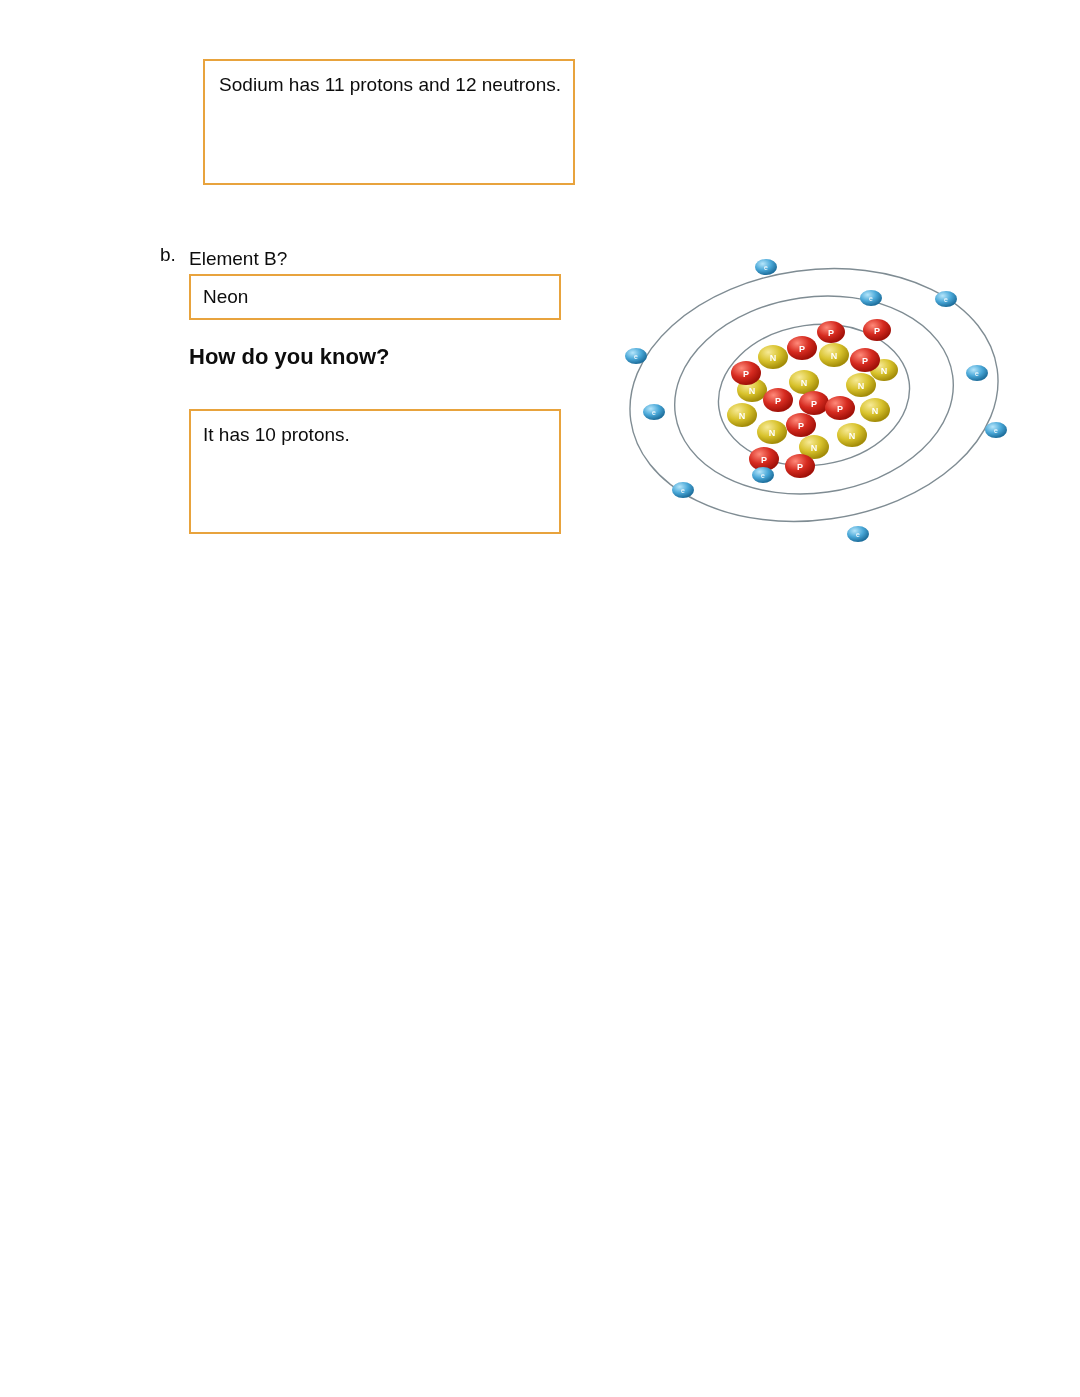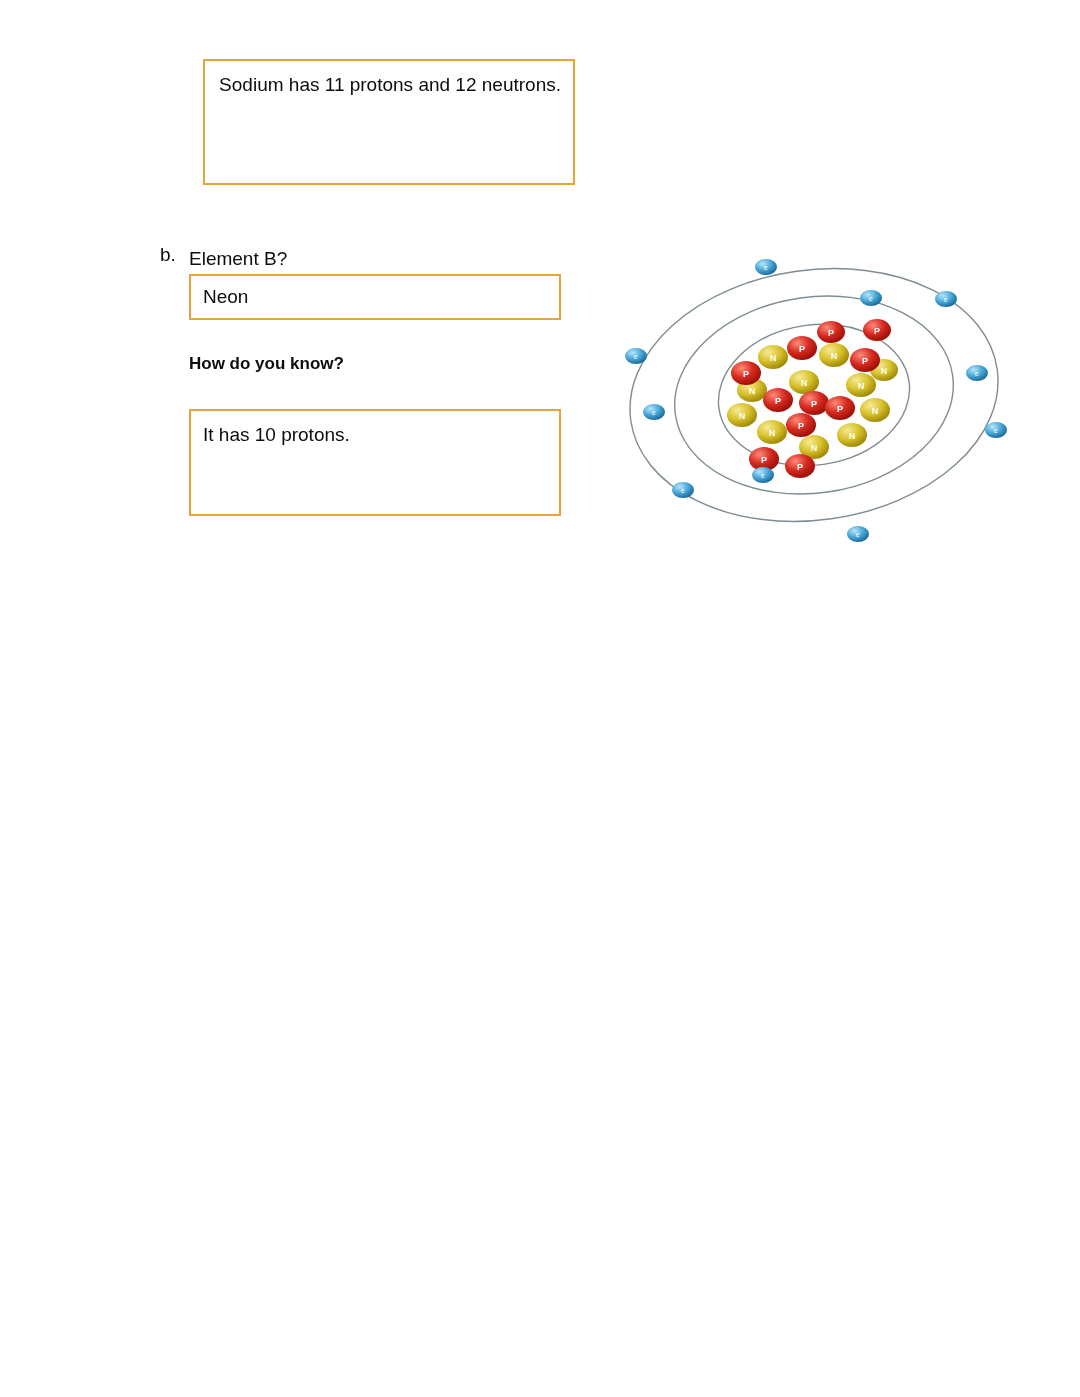--- a/index.html
+++ b/index.html
@@ -53,21 +53,21 @@
     height: 46px;
   }
   #box-element-b .answer-text {
     padding-top: 9px;
   }
   
   #box-reason {
     left: 189px;
     top: 409px;
     width: 372px;
-    height: 107px;
+    height: 125px;
   }
 
   
   .q-marker {
     position: absolute;
     left: 160px;
     top: 244px;
     font-size: 19px;
     color: #0d0d0d;
   }
@@ -75,22 +75,22 @@
     position: absolute;
     left: 189px;
     top: 248px;
     font-size: 19px;
     color: #0d0d0d;
     font-weight: 500;
   }
   .sub-prompt {
     position: absolute;
     left: 189px;
-    top: 354px;
-    font-size: 17px;
+    top: 344px;
+    font-size: 22px;
     color: #0d0d0d;
     font-weight: 600;
   }
 
   
   #atom-figure {
     position: absolute;
     left: 618px;
     top: 240px;
     width: 400px;

